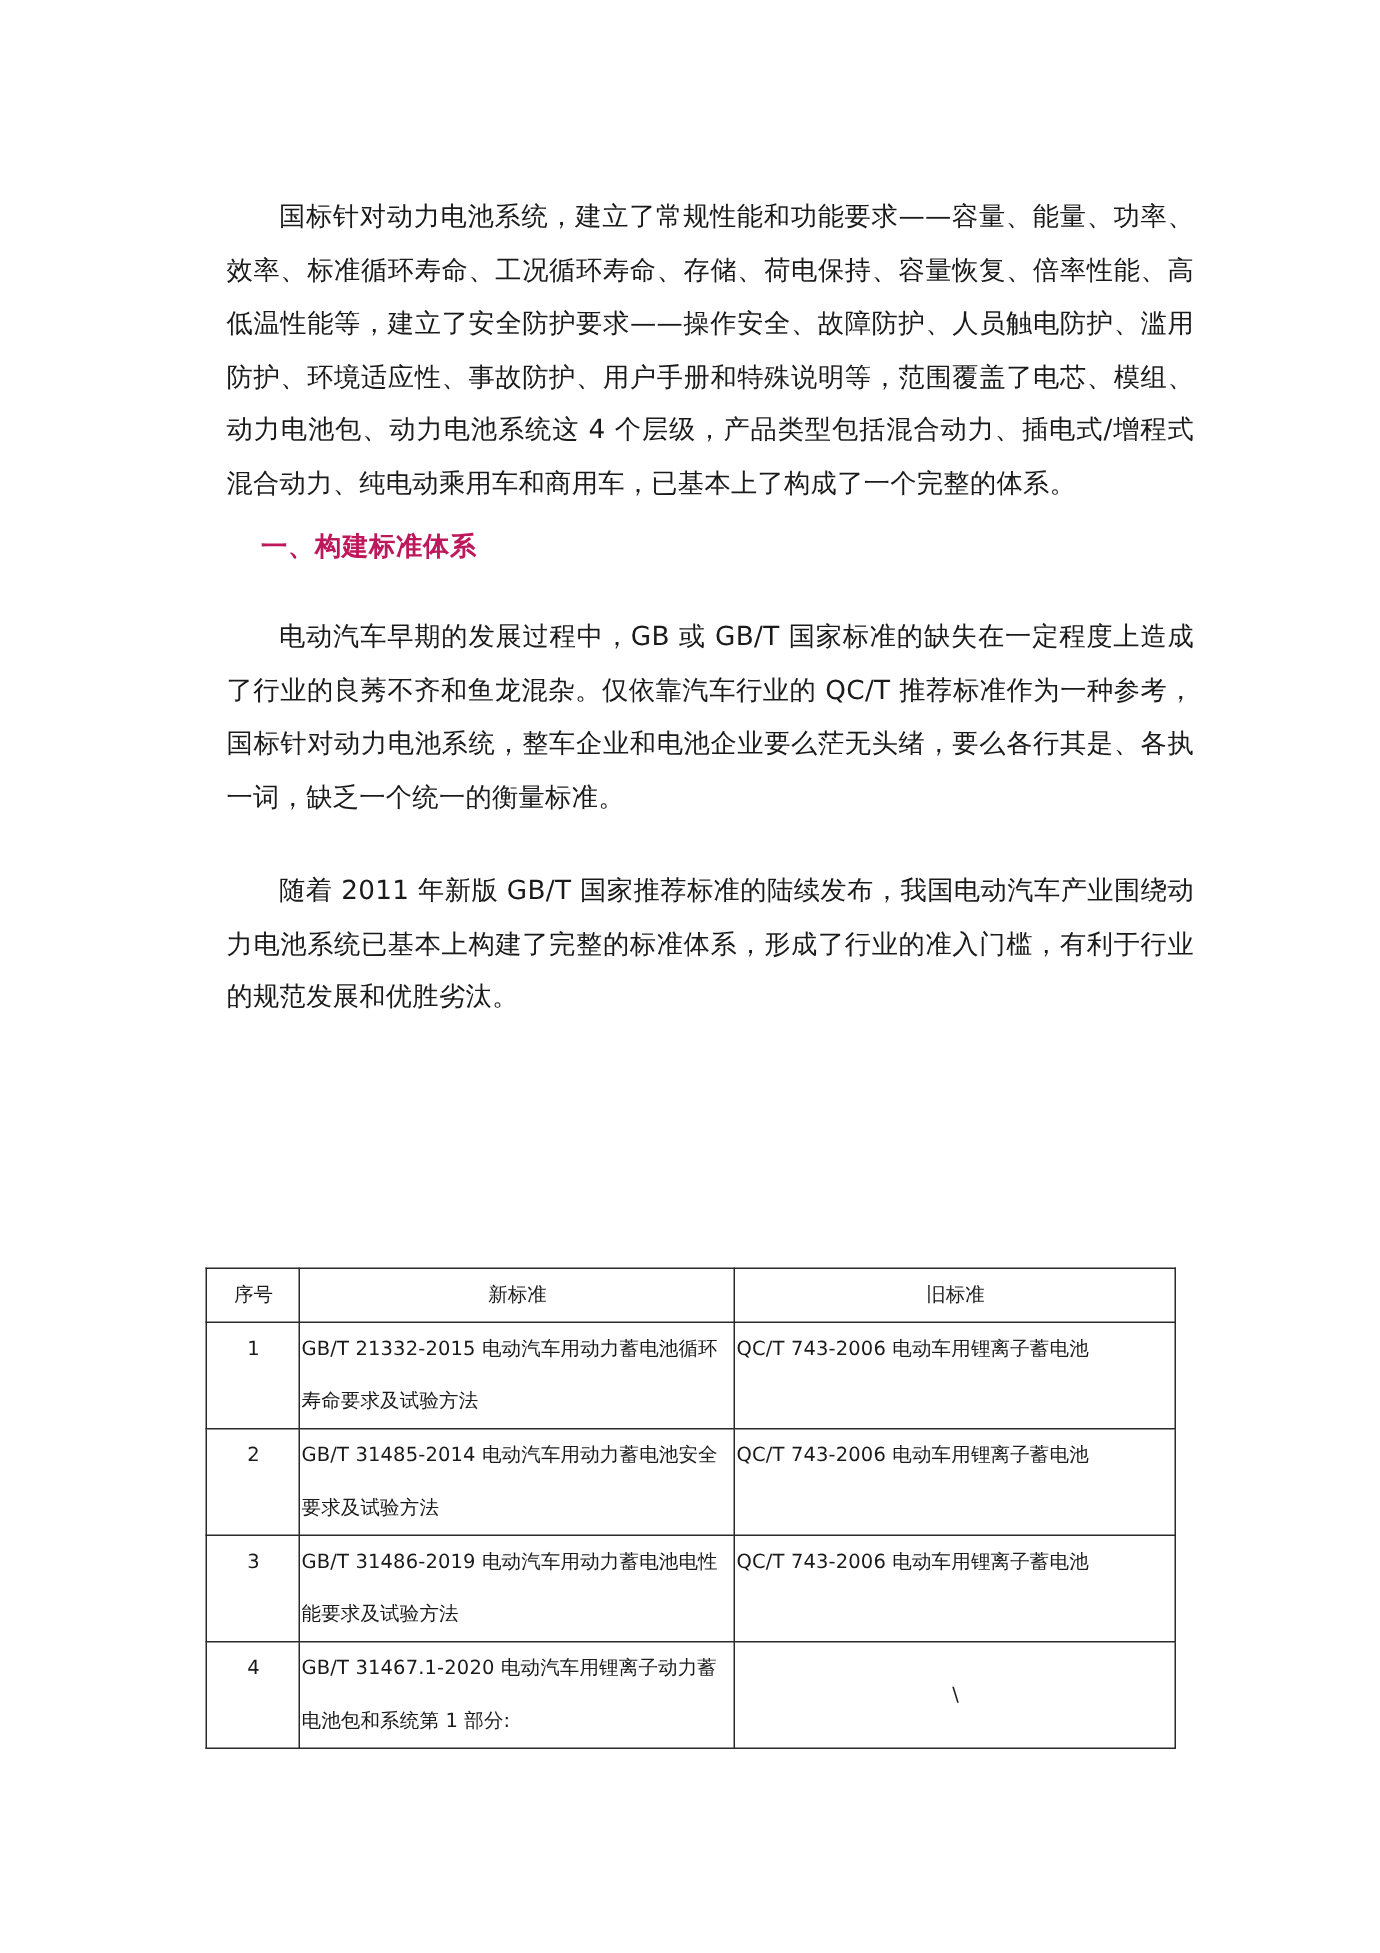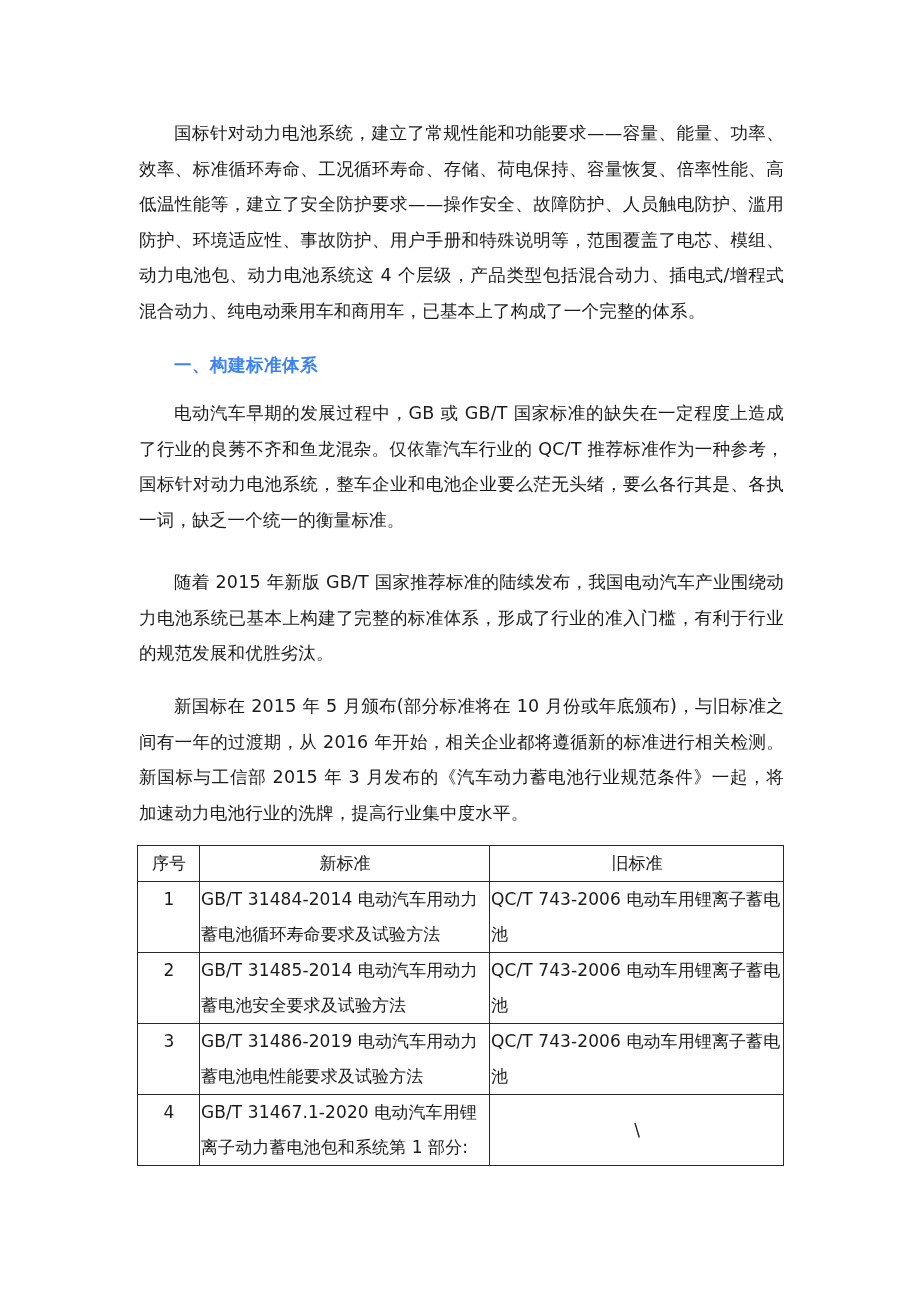--- a/index.html
+++ b/index.html
@@ -21,43 +21,43 @@
       top: 0;
       width: 920px;
       height: 1302px;
     }
     .para {
       position: absolute;
       left: 139px;
       width: 645px;
       font-size: 17.5px;
       line-height: 35.5px;
-      margin: 0;
+      margin: 12px;
       text-align: justify;
       text-indent: 35px;
       letter-spacing: 0.2px;
     }
     .heading {
       position: absolute;
       left: 174px;
       top: 350px;
       margin: 0;
       font-size: 17.5px;
       line-height: 30px;
       font-weight: bold;
-      color: #3b82f6;
+      color: #be185d;
       letter-spacing: 0.5px;
     }
     table.std-table {
       position: absolute;
       left: 137px;
       top: 845px;
       width: 646px;
       border-collapse: collapse;
-      font-size: 17px;
+      font-size: 13px;
       table-layout: fixed;
     }
     table.std-table th,
     table.std-table td {
       border: 1.5px solid #2a2a2a;
       padding: 0 0 0 1px;
       vertical-align: top;
       font-weight: normal;
       color: #1a1a1a;
     }
@@ -90,41 +90,40 @@
 <body>
 
 <div class="page">
 
   <p class="para" style="top:116px;">国标针对动力电池系统，建立了常规性能和功能要求——容量、能量、功率、效率、标准循环寿命、工况循环寿命、存储、荷电保持、容量恢复、倍率性能、高低温性能等，建立了安全防护要求——操作安全、故障防护、人员触电防护、滥用防护、环境适应性、事故防护、用户手册和特殊说明等，范围覆盖了电芯、模组、动力电池包、动力电池系统这 4 个层级，产品类型包括混合动力、插电式/增程式混合动力、纯电动乘用车和商用车，已基本上了构成了一个完整的体系。</p>
 
   <h2 class="heading">一、构建标准体系</h2>
 
   <p class="para" style="top:396px;">电动汽车早期的发展过程中，GB 或 GB/T 国家标准的缺失在一定程度上造成了行业的良莠不齐和鱼龙混杂。仅依靠汽车行业的 QC/T 推荐标准作为一种参考，国标针对动力电池系统，整车企业和电池企业要么茫无头绪，要么各行其是、各执一词，缺乏一个统一的衡量标准。</p>
 
-  <p class="para" style="top:565px;">随着 2015 年新版 GB/T 国家推荐标准的陆续发布，我国电动汽车产业围绕动力电池系统已基本上构建了完整的标准体系，形成了行业的准入门槛，有利于行业的规范发展和优胜劣汰。</p>
+  <p class="para" style="top:565px;">随着 2011 年新版 GB/T 国家推荐标准的陆续发布，我国电动汽车产业围绕动力电池系统已基本上构建了完整的标准体系，形成了行业的准入门槛，有利于行业的规范发展和优胜劣汰。</p>
 
-  <p class="para" style="top:689px;">新国标在 2015 年 5 月颁布(部分标准将在 10 月份或年底颁布)，与旧标准之间有一年的过渡期，从 2016 年开始，相关企业都将遵循新的标准进行相关检测。新国标与工信部 2015 年 3 月发布的《汽车动力蓄电池行业规范条件》一起，将加速动力电池行业的洗牌，提高行业集中度水平。</p>
 
   <table class="std-table">
     <colgroup>
       <col class="c1">
       <col class="c2">
       <col class="c3">
     </colgroup>
     <thead>
       <tr>
         <th>序号</th>
         <th>新标准</th>
         <th>旧标准</th>
       </tr>
     </thead>
     <tbody>
       <tr>
         <td class="num">1</td>
-        <td class="std">GB/T 31484-2014 电动汽车用动力蓄电池循环寿命要求及试验方法</td>
+        <td class="std">GB/T 21332-2015 电动汽车用动力蓄电池循环寿命要求及试验方法</td>
         <td class="std">QC/T 743-2006 电动车用锂离子蓄电池</td>
       </tr>
       <tr>
         <td class="num">2</td>
         <td class="std">GB/T 31485-2014 电动汽车用动力蓄电池安全要求及试验方法</td>
         <td class="std">QC/T 743-2006 电动车用锂离子蓄电池</td>
       </tr>
       <tr>
         <td class="num">3</td>
         <td class="std">GB/T 31486-2019 电动汽车用动力蓄电池电性能要求及试验方法</td>

